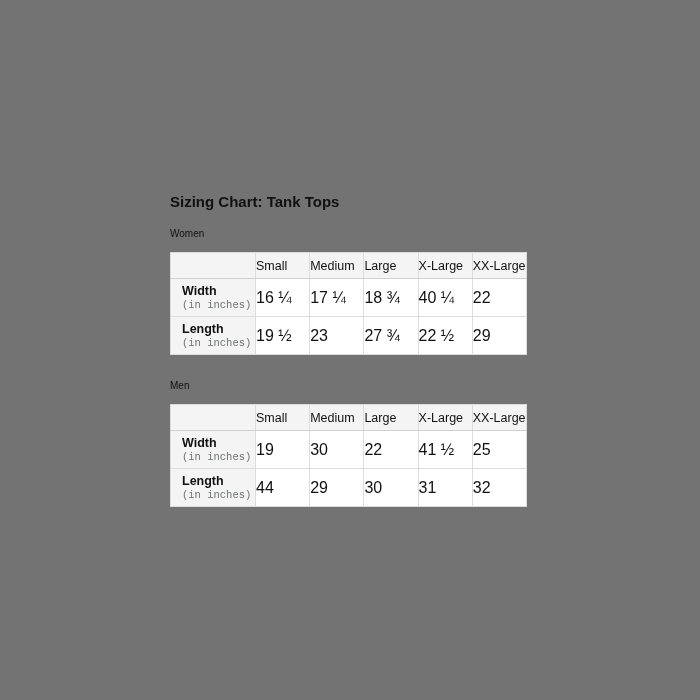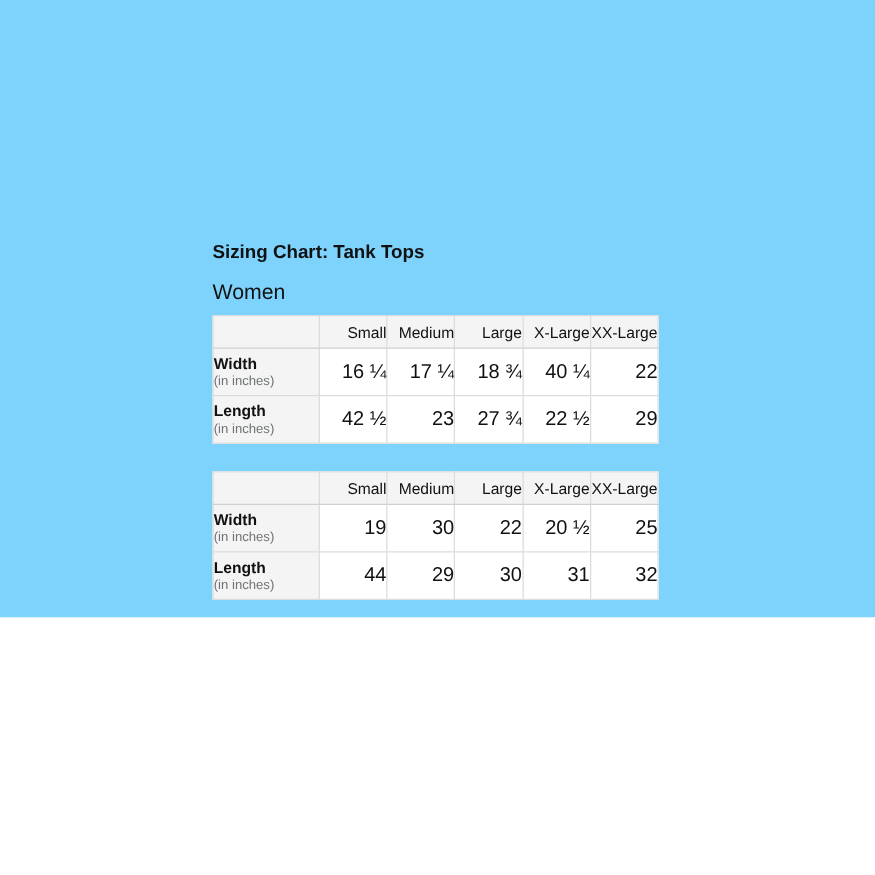--- a/index.html
+++ b/index.html
@@ -6,85 +6,87 @@
   html, body {
     margin: 0;
     padding: 0;
     background: #ffffff;
     font-family: "Liberation Sans", "DejaVu Sans", sans-serif;
     color: #111111;
   }
   .canvas {
     position: relative;
     width: 700px;
-    height: 494px;
-    background: #7dd3fc;
+    height: 700px;
+    background: #737373;
     overflow: hidden;
   }
   .content {
     position: absolute;
     left: 170px;
     top: 193px;
     width: 357px;
   }
   .title {
     margin: 0 0 15px 0;
     font-size: 15px;
     line-height: 17px;
     font-weight: 700;
     color: #111111;
   }
   .section-block + .section-block { margin-top: 22px; }
   .section-heading {
     margin: 0 0 10px 0;
-    font-size: 17px;
+    font-size: 10px;
     line-height: 17px;
     font-weight: 400;
     color: #111111;
   }
   table.size-table {
     width: 357px;
     border-collapse: collapse;
     table-layout: fixed;
     background: #ffffff;
   }
   table.size-table col.c-label { width: 85px; }
   table.size-table th,
   table.size-table td {
     border: 1px solid #dcdcdc;
     font-weight: 400;
     font-size: 12.5px;
     color: #111111;
-    text-align: right;
+    text-align: left;
     vertical-align: middle;
     padding: 0;
   }
   table.size-table thead th {
     background: #f4f4f4;
     height: 26px;
     border-bottom-color: #d0d0d0;
   }
   table.size-table tbody tr { height: 38px; }
   table.size-table tbody th.rowhead {
     background: #f4f4f4;
     text-align: left;
+    padding-left: 11px;
   }
   .row-label {
     display: block;
     font-weight: 700;
     font-size: 12.5px;
     line-height: 15px;
     color: #111111;
   }
   .row-sublabel {
     display: block;
     font-weight: 400;
     font-size: 10.5px;
     line-height: 13px;
     color: #6f7373;
+    font-family: Liberation Mono, monospace;
   }
   table.size-table tbody td {
     font-size: 16px;
     background: #ffffff;
   }
 </style>
 </head>
 <body>
 
 <div class="canvas">
@@ -123,31 +125,32 @@
             <td>17 ¼</td>
             <td>18 ¾</td>
             <td>40 ¼</td>
             <td>22</td>
           </tr>
           <tr>
             <th class="rowhead">
               <span class="row-label">Length</span>
               <span class="row-sublabel">(in inches)</span>
             </th>
-            <td>42 ½</td>
+            <td>19 ½</td>
             <td>23</td>
             <td>27 ¾</td>
             <td>22 ½</td>
             <td>29</td>
           </tr>
         </tbody>
       </table>
     </div>
 
     <div class="section-block">
+      <h2 class="section-heading">Men</h2>
       <table class="size-table">
         <colgroup>
           <col class="c-label">
             <col>
             <col>
             <col>
             <col>
             <col>
         </colgroup>
         <thead>
@@ -162,21 +165,21 @@
         </thead>
         <tbody>
           <tr>
             <th class="rowhead">
               <span class="row-label">Width</span>
               <span class="row-sublabel">(in inches)</span>
             </th>
             <td>19</td>
             <td>30</td>
             <td>22</td>
-            <td>20 ½</td>
+            <td>41 ½</td>
             <td>25</td>
           </tr>
           <tr>
             <th class="rowhead">
               <span class="row-label">Length</span>
               <span class="row-sublabel">(in inches)</span>
             </th>
             <td>44</td>
             <td>29</td>
             <td>30</td>

